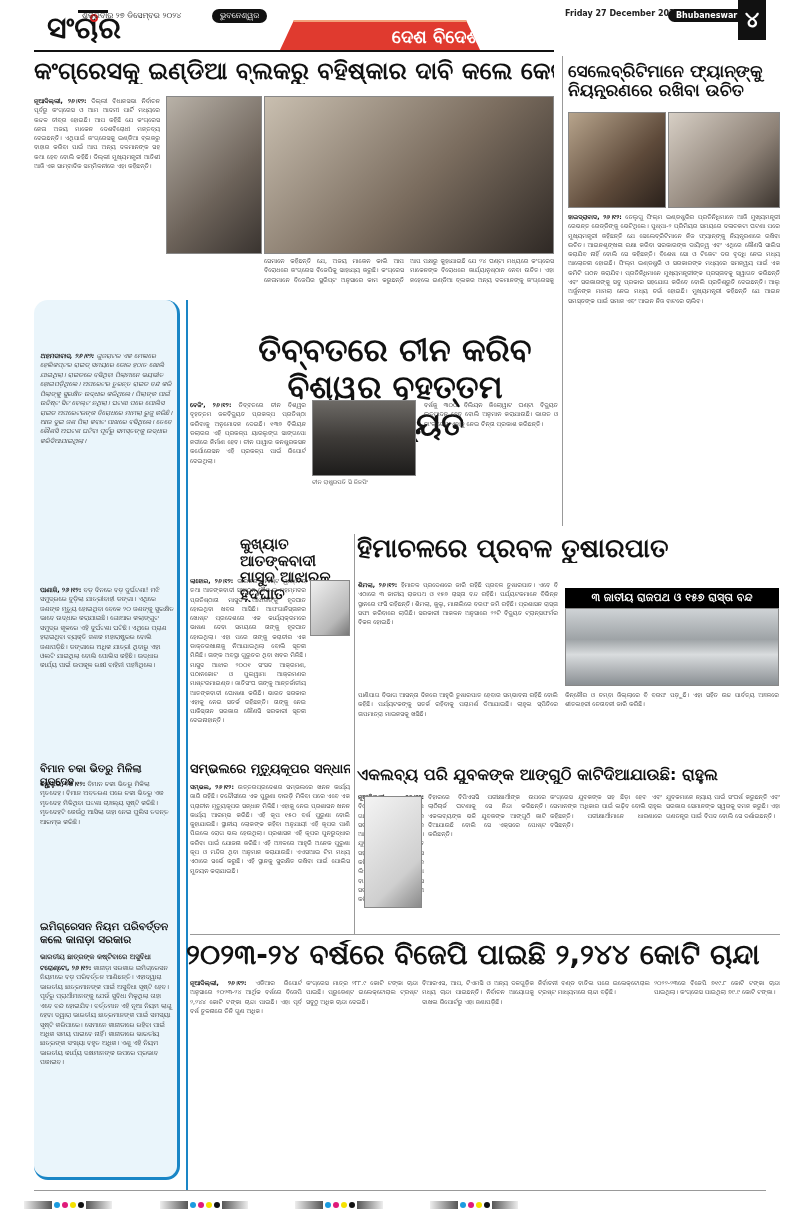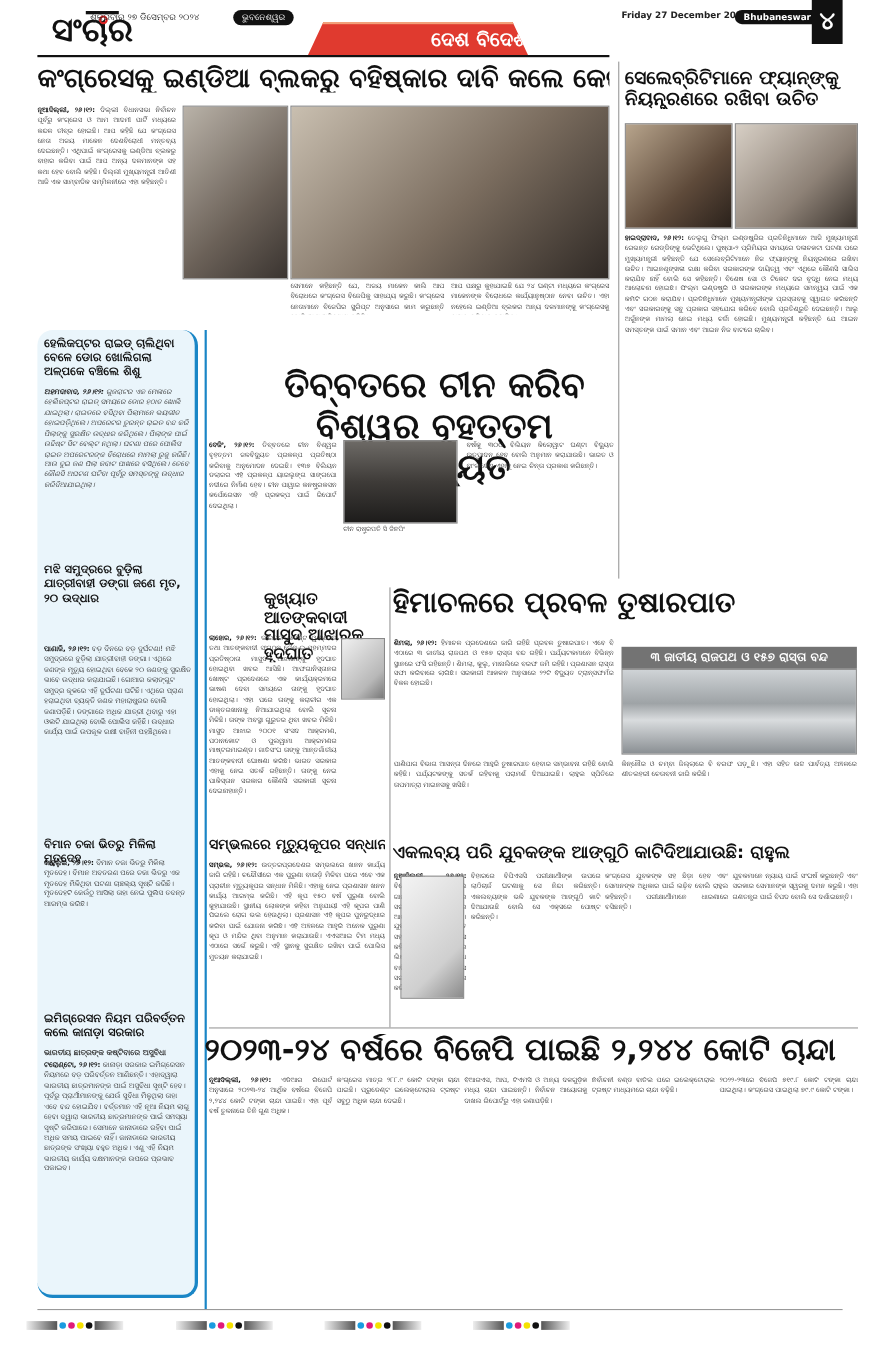--- a/index.html
+++ b/index.html
@@ -40,21 +40,21 @@
 
   
   .col { font-size: 6.2px; line-height: 1.5; color:#333; overflow: hidden; text-align: justify; }
   .dateline { font-weight: bold; color:#111; }
 
   
   .photo { background: linear-gradient(135deg, #b9b2a8, #6c6259 60%, #3a3430); border: 1px solid #888; overflow:hidden; }
   .photo-snow { background: linear-gradient(180deg, #cfd3d6 0%, #9ea3a6 40%, #d9dcde 60%, #8a8f93 100%); }
   .photo-light { background: linear-gradient(135deg, #f0f0f0, #b8b8b8 70%, #777); }
 
-  .banner-red { left: 565px; top: 588px; width: 214px; height: 20px; background:#737373; color:#fff; font-size: 11px; font-weight: bold; text-align:center; line-height: 20px; }
+  .banner-red { left: 565px; top: 588px; width: 214px; height: 20px; background:#000000; color:#fff; font-size: 11px; font-weight: bold; text-align:center; line-height: 20px; }
 
   .vrule { width: 1px; background:#999; }
   .hrule { height: 1px; background:#999; }
 
   .caption { font-size: 6px; color:#444; line-height: 1.35; }
 
   
   .marks { top: 1200px; height: 10px; display:flex; align-items:center; gap:2px; }
   .bar-gray { width: 28px; height: 8px; background: linear-gradient(90deg, #eee, #555); }
   .dot { width: 6px; height: 6px; border-radius: 50%; }
@@ -96,26 +96,24 @@
 <div class="abs vrule" style="left:562px;top:56px;height:470px;"></div>
 <div class="abs hl hl-2">ସେଲେବ୍ରିଟିମାନେ ଫ୍ୟାନ୍‌ଙ୍କୁ ନିୟନ୍ତ୍ରଣରେ ରଖିବା ଉଚିତ</div>
 <div class="abs photo" style="left:568px;top:112px;width:98px;height:96px;background:linear-gradient(135deg,#b7a48c,#5e4a3a 60%,#2a211b);"></div>
 <div class="abs photo" style="left:668px;top:112px;width:112px;height:96px;background:linear-gradient(135deg,#d7cfc5,#8d8176 60%,#3b342e);"></div>
 <div class="abs col" style="left:568px;top:212px;width:212px;height:310px;">
   <span class="dateline">ହାଇଦ୍ରାବାଦ, ୨୬।୧୨:</span>
   <span>ତେଲୁଗୁ ଫିଲ୍ମ ଇଣ୍ଡଷ୍ଟ୍ରିର ପ୍ରତିନିଧିମାନେ ଆଜି ମୁଖ୍ୟମନ୍ତ୍ରୀ ରେଭନ୍ତ ରେଡ୍ଡିଙ୍କୁ ଭେଟିଥିଲେ। ପୁଷ୍ପା-୨ ପ୍ରିମିୟର ସମୟରେ ଦଳାଚକଟା ଘଟଣା ପରେ ମୁଖ୍ୟମନ୍ତ୍ରୀ କହିଛନ୍ତି ଯେ ସେଲେବ୍ରିଟିମାନେ ନିଜ ଫ୍ୟାନ୍‌ଙ୍କୁ ନିୟନ୍ତ୍ରଣରେ ରଖିବା ଉଚିତ। ଆଇନଶୃଙ୍ଖଳା ରକ୍ଷା କରିବା ସରକାରଙ୍କ ଦାୟିତ୍ୱ ଏବଂ ଏଥିରେ କୌଣସି ସାଲିସ କରାଯିବ ନାହିଁ ବୋଲି ସେ କହିଛନ୍ତି। ବିଶେଷ ସୋ ଓ ଟିକେଟ ଦର ବୃଦ୍ଧି ନେଇ ମଧ୍ୟ ଆଲୋଚନା ହୋଇଛି। ଫିଲ୍ମ ଇଣ୍ଡଷ୍ଟ୍ରି ଓ ସରକାରଙ୍କ ମଧ୍ୟରେ ସମନ୍ୱୟ ପାଇଁ ଏକ କମିଟି ଗଠନ କରାଯିବ। ପ୍ରତିନିଧିମାନେ ମୁଖ୍ୟମନ୍ତ୍ରୀଙ୍କ ପ୍ରସ୍ତାବକୁ ସ୍ୱାଗତ କରିଛନ୍ତି ଏବଂ ସରକାରଙ୍କୁ ସବୁ ପ୍ରକାର ସହଯୋଗ କରିବେ ବୋଲି ପ୍ରତିଶ୍ରୁତି ଦେଇଛନ୍ତି। ଆଲୁ ଅର୍ଜୁନଙ୍କ ମାମଲା ନେଇ ମଧ୍ୟ ଚର୍ଚ୍ଚା ହୋଇଛି। ମୁଖ୍ୟମନ୍ତ୍ରୀ କହିଛନ୍ତି ଯେ ଆଇନ ସମସ୍ତଙ୍କ ପାଇଁ ସମାନ ଏବଂ ଆଇନ ନିଜ ବାଟରେ ଚାଲିବ।</span>
 </div>
 
 <div class="abs sidebar">
-  <div class="sb-title" style="top:6px;">ହେଲିକପ୍ଟର ରାଇଡ୍ ଚାଲିଥିବା ବେଳେ ଡୋର ଖୋଲିଗଲା ଅଳ୍ପକେ ବଞ୍ଚିଲେ ଶିଶୁ</div>
   <div class="sb-body" style="top:52px;height:154px;overflow:hidden;font-style:italic;">
     <span class="dateline">ଅହମଦାବାଦ, ୨୬।୧୨:</span>
     <span>ଗୁଜରାଟର ଏକ ମେଳାରେ ହେଲିକପ୍ଟର ରାଇଡ୍ ସମୟରେ ଡୋର ହଠାତ ଖୋଲି ଯାଇଥିଲା। ରାଇଡରେ ବସିଥିବା ପିଲାମାନେ ଭୟଭୀତ ହୋଇପଡ଼ିଥିଲେ। ଅପରେଟର ତୁରନ୍ତ ରାଇଡ ବନ୍ଦ କରି ପିଲାଙ୍କୁ ସୁରକ୍ଷିତ ଉଦ୍ଧାର କରିଥିଲେ। ପିଲାଙ୍କ ପାଇଁ ଉଦ୍ଦିଷ୍ଟ ସିଟ ବେଲ୍ଟ ନଥିଲା। ଘଟଣା ପରେ ପୋଲିସ ରାଇଡ ଅପରେଟରଙ୍କ ବିରୋଧରେ ମାମଲା ରୁଜୁ କରିଛି। ଆଉ ଦୁଇ ଜଣ ପିଲା କବାଟ ପାଖରେ ବସିଥିଲେ। ତେବେ କୌଣସି ଅଘଟଣ ଘଟିବା ପୂର୍ବରୁ ସମସ୍ତଙ୍କୁ ଉଦ୍ଧାର କରିଦିଆଯାଇଥିଲା।</span>
   </div>
-  <div class="sb-title" style="top:212px;">ମଝି ସମୁଦ୍ରରେ ବୁଡ଼ିଲା ଯାତ୍ରୀବାହୀ ଡଙ୍ଗା ଜଣେ ମୃତ, ୨୦ ଉଦ୍ଧାର</div>
   <div class="sb-body" style="top:246px;height:210px;overflow:hidden;margin-top:40px;">
     <span class="dateline">ପାଣାଜି, ୨୬।୧୨:</span>
     <span>ବଡ଼ ଦିନରେ ବଡ଼ ଦୁର୍ଘଟଣା! ମଝି ସମୁଦ୍ରରେ ବୁଡ଼ିଲା ଯାତ୍ରୀବାହୀ ଡଙ୍ଗା। ଏଥିରେ ଜଣଙ୍କ ମୃତ୍ୟୁ ହୋଇଥିବା ବେଳେ ୨୦ ଜଣଙ୍କୁ ସୁରକ୍ଷିତ ଭାବେ ଉଦ୍ଧାର କରାଯାଇଛି। ଗୋଆର କଲାଙ୍ଗୁଟ ସମୁଦ୍ର କୂଳରେ ଏହି ଦୁର୍ଘଟଣା ଘଟିଛି। ଏଥିରେ ପ୍ରାଣ ହରାଇଥିବା ବ୍ୟକ୍ତି ଜଣକ ମହାରାଷ୍ଟ୍ରର ବୋଲି ଜଣାପଡ଼ିଛି। ଡଙ୍ଗାରେ ଅଧିକ ଯାତ୍ରୀ ଥିବାରୁ ଏହା ଓଲଟି ଯାଇଥିଲା ବୋଲି ପୋଲିସ କହିଛି। ଉଦ୍ଧାର କାର୍ଯ୍ୟ ପାଇଁ ଉପକୂଳ ରକ୍ଷୀ ବାହିନୀ ପହଞ୍ଚିଥିଲେ।</span>
   </div>
   <div class="sb-title" style="top:462px;">ବିମାନ ଚକା ଭିତରୁ ମିଳିଲା ମୃତଦେହ</div>
   <div class="sb-body" style="top:480px;height:134px;overflow:hidden;">
     <span class="dateline">କାହୁଲୁଇ, ୨୬।୧୨:</span>
     <span>ବିମାନ ଚକା ଭିତରୁ ମିଳିଲା ମୃତଦେହ। ବିମାନ ଅବତରଣ ପରେ ଚକା ଭିତରୁ ଏକ ମୃତଦେହ ମିଳିଥିବା ଘଟଣା ଚାଞ୍ଚଲ୍ୟ ସୃଷ୍ଟି କରିଛି। ମୃତଦେହଟି କେଉଁଠୁ ଆସିଲା ତାହା ନେଇ ପୁଲିସ ତଦନ୍ତ ଆରମ୍ଭ କରିଛି।</span>
   </div>
   <div class="sb-title" style="top:620px;">ଇମିଗ୍ରେସନ ନିୟମ ପରିବର୍ତ୍ତନ କଲେ କାନାଡ଼ା ସରକାର</div>

